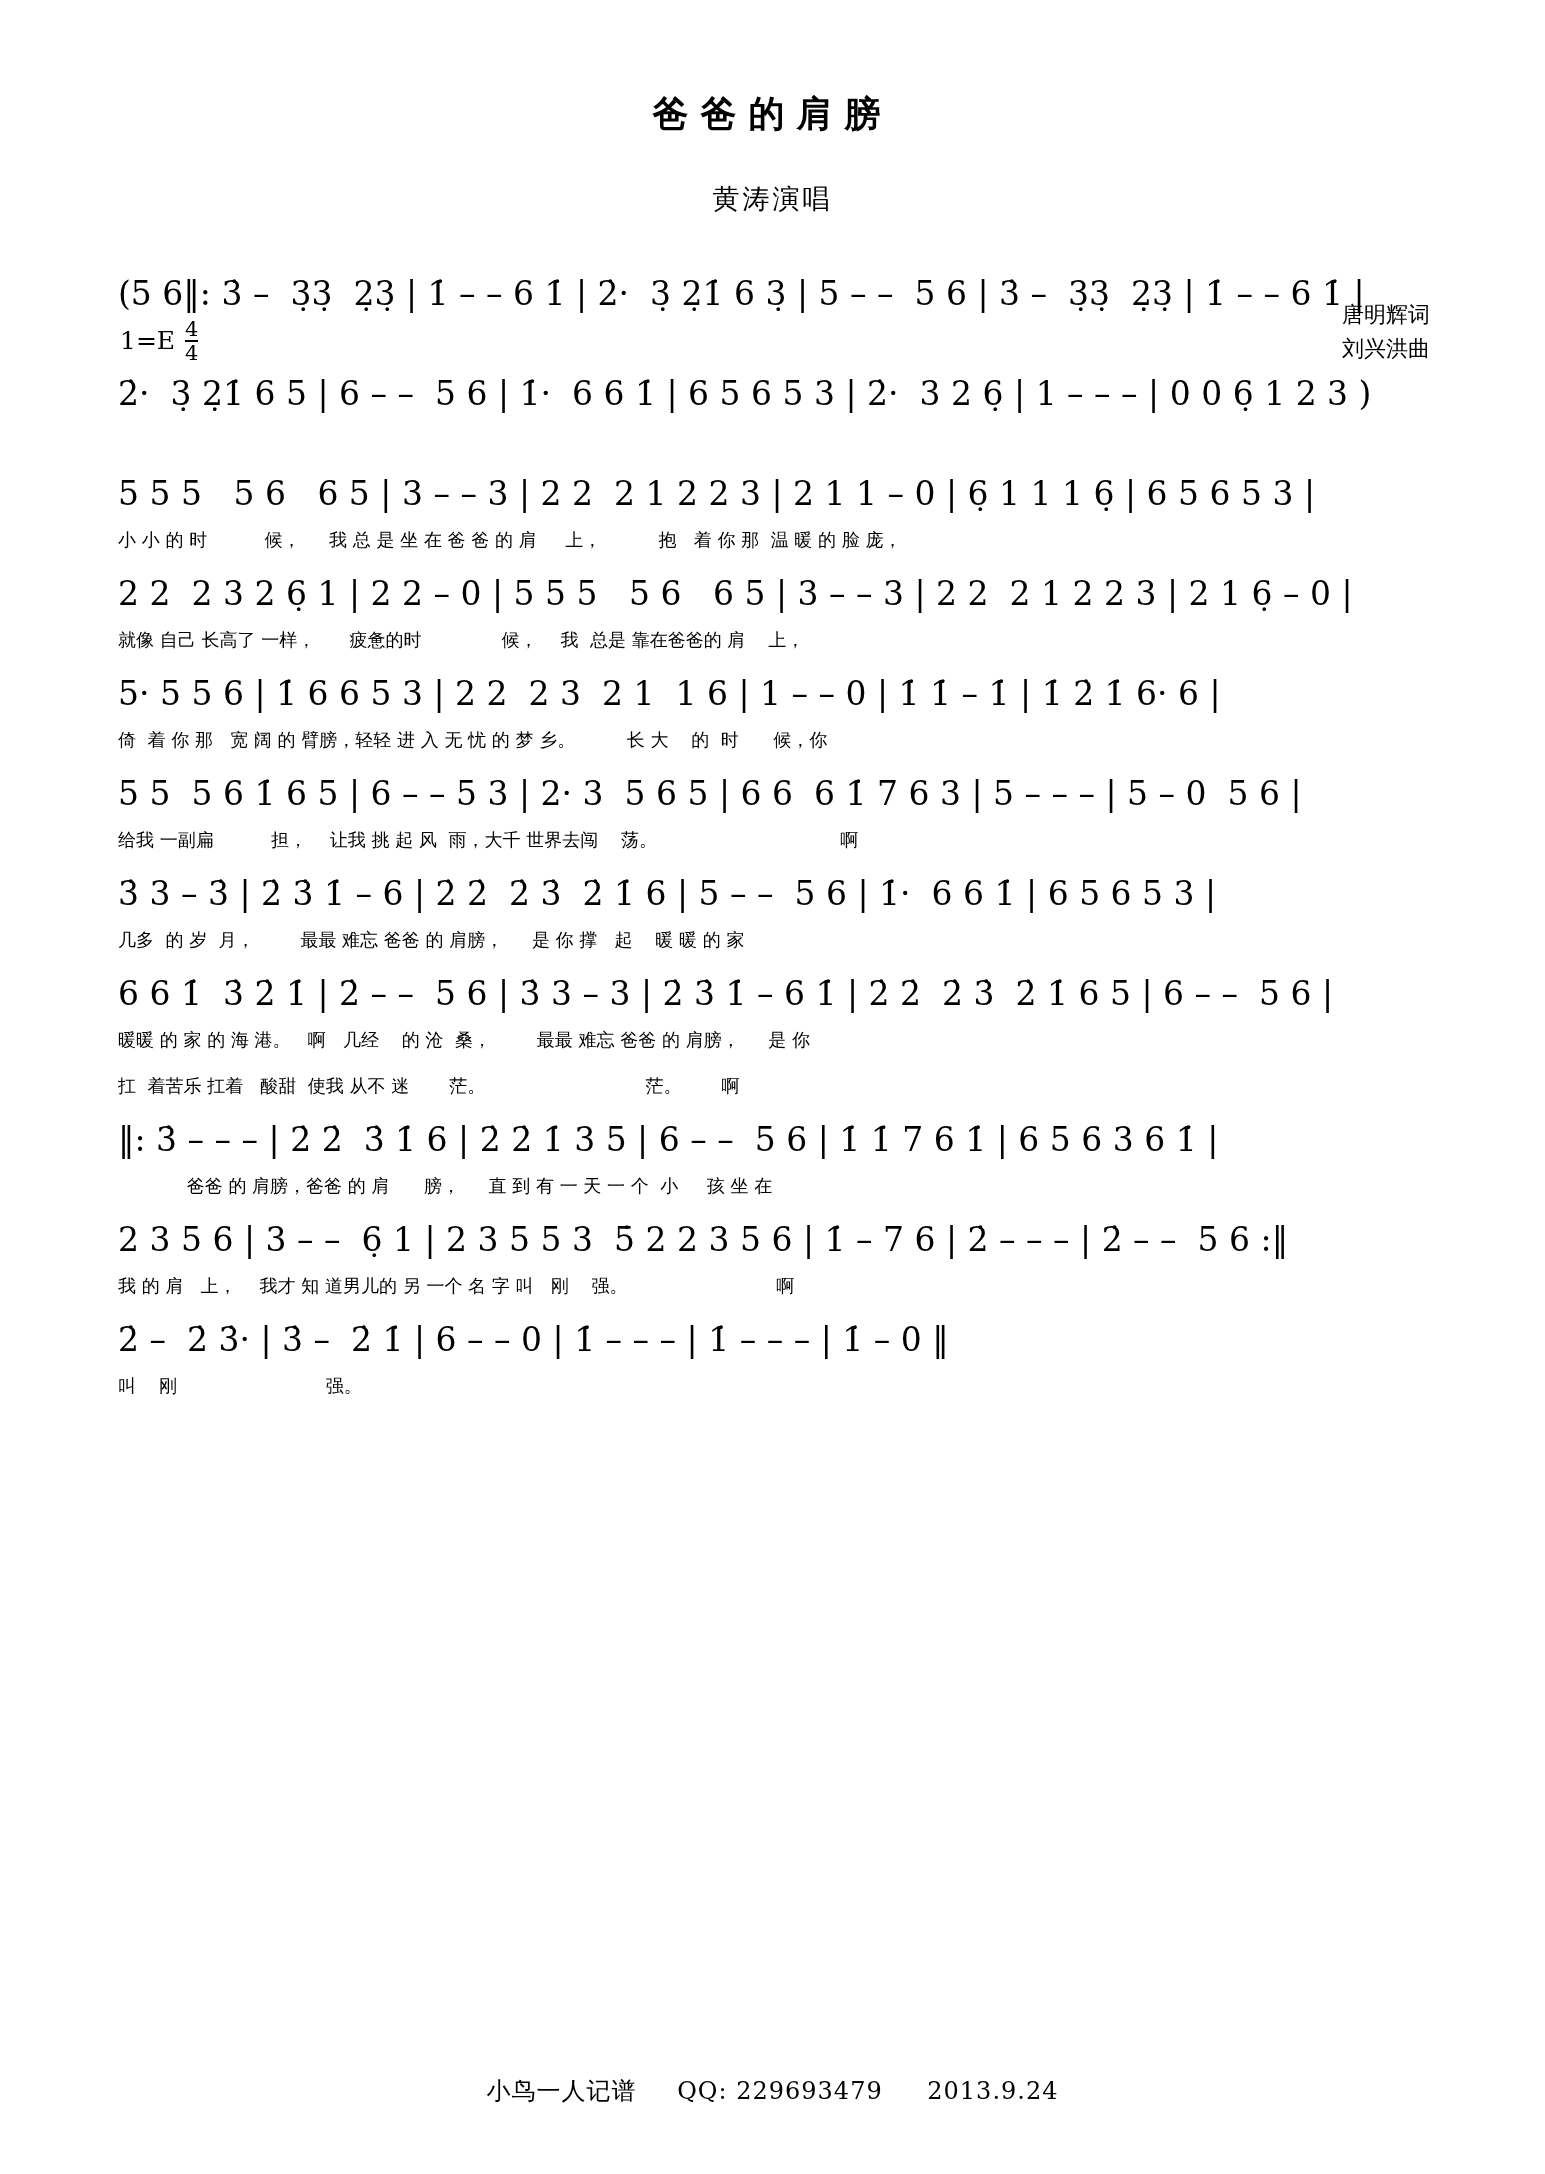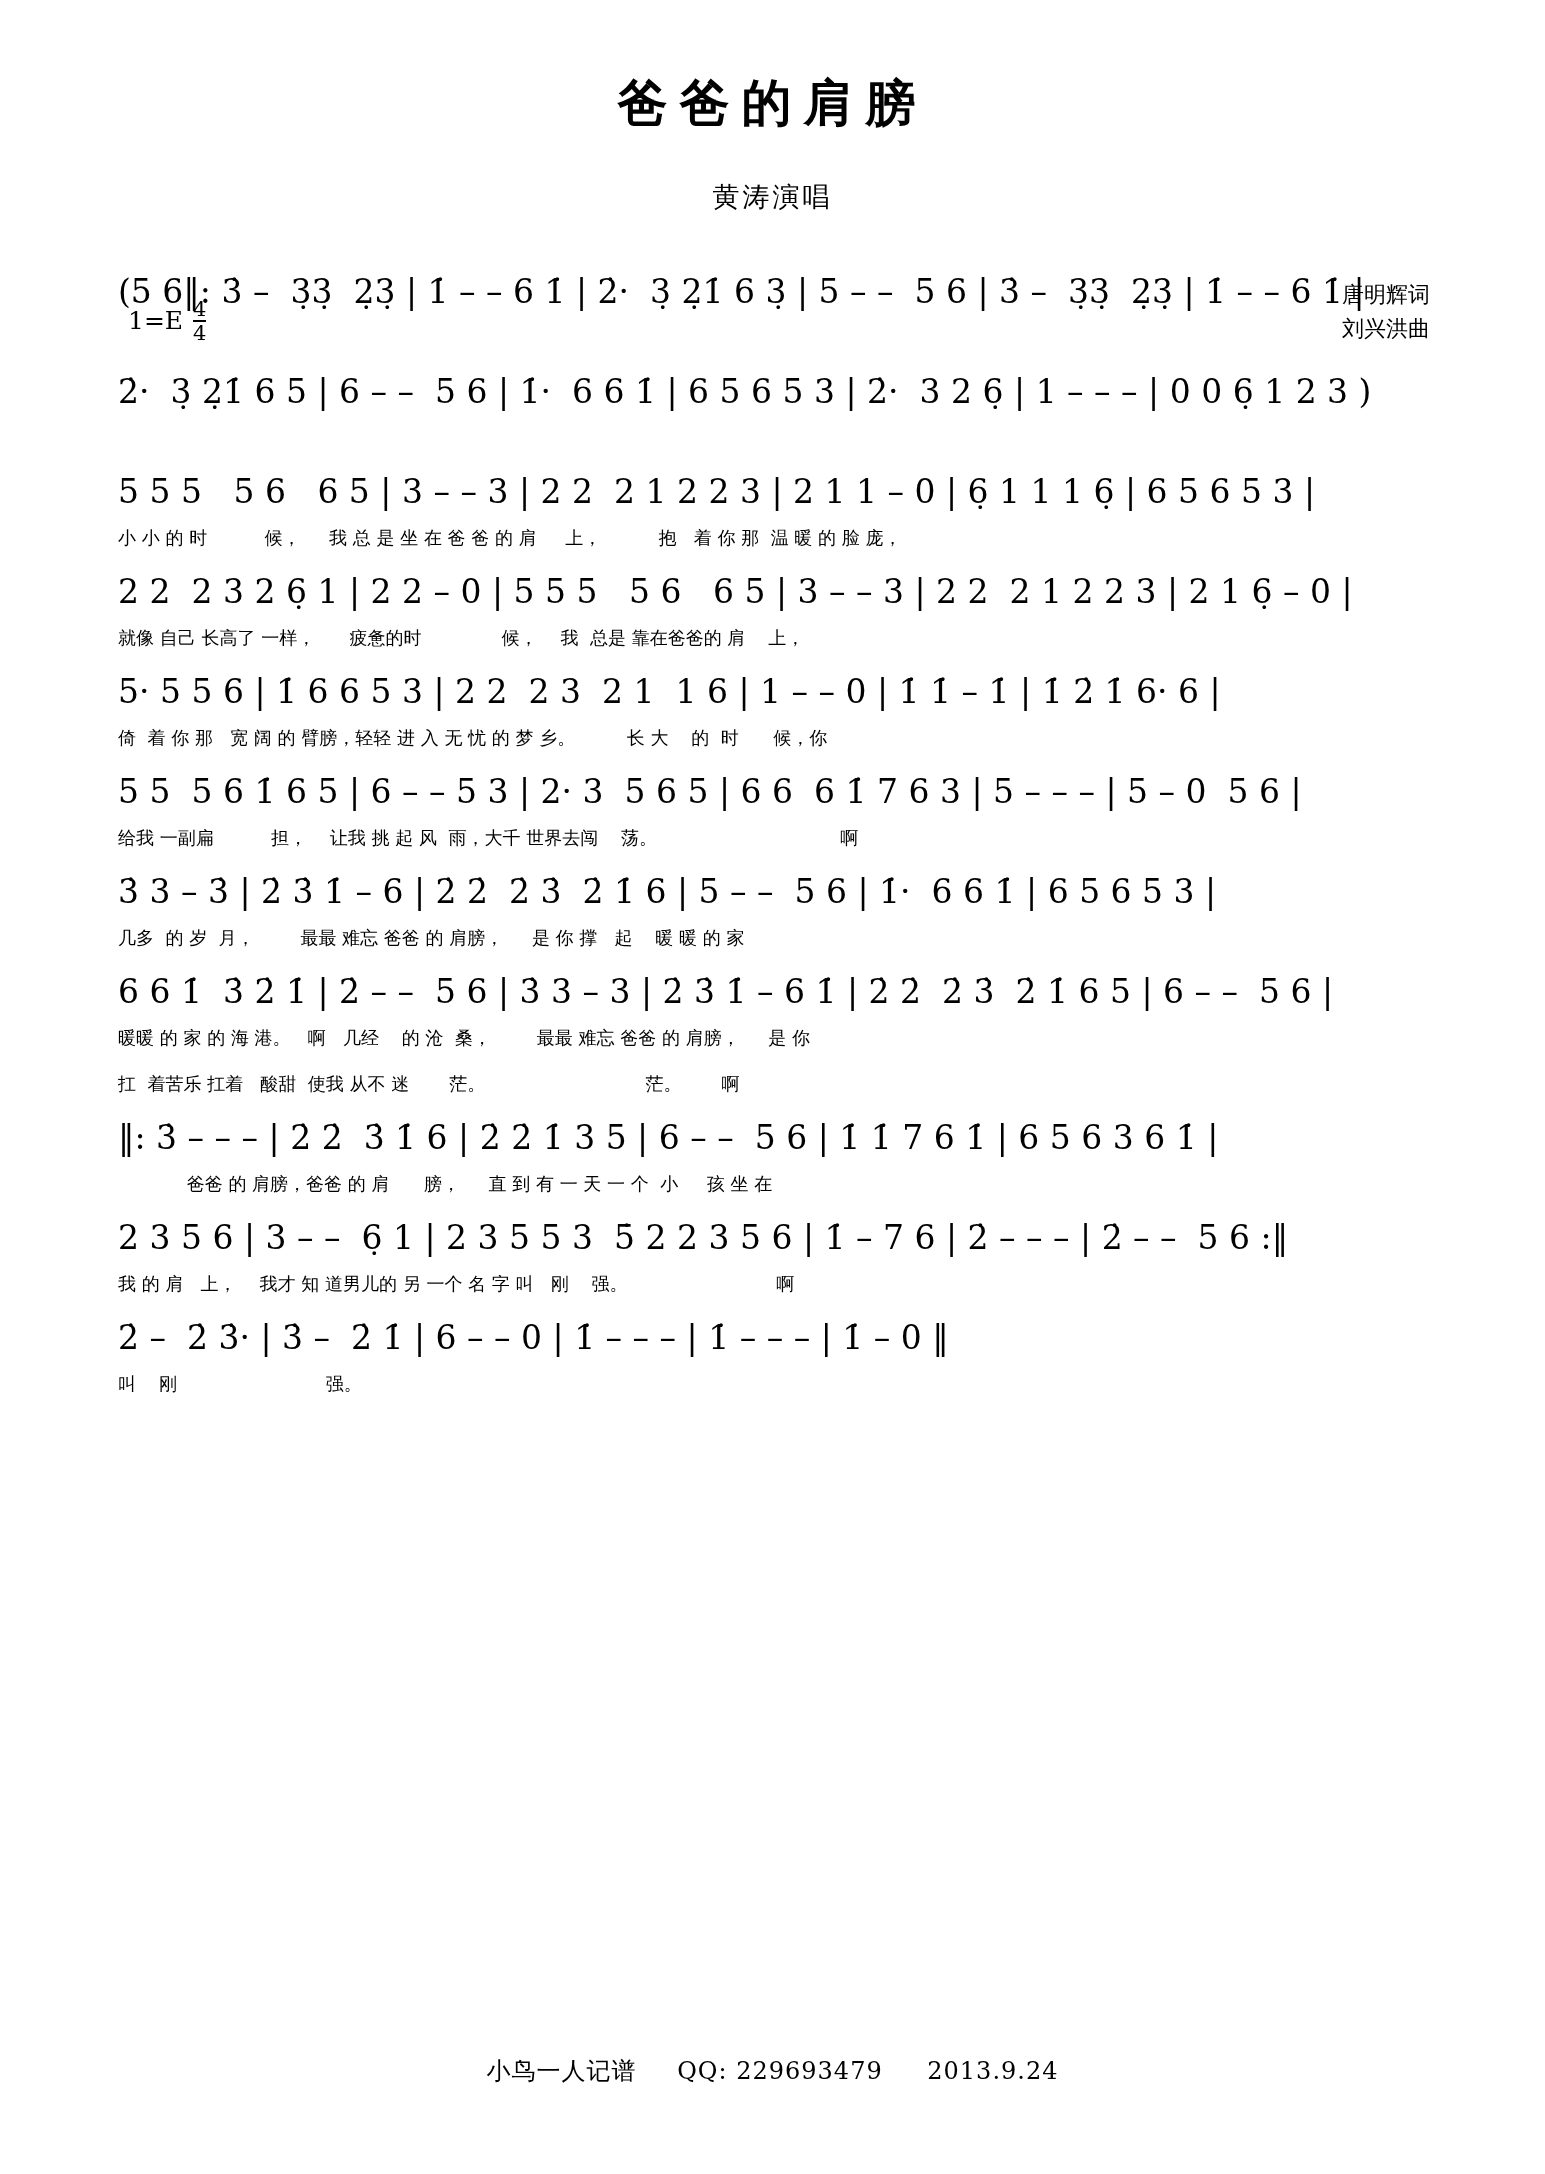--- a/index.html
+++ b/index.html
@@ -12,45 +12,45 @@
   }
   .sheet{
     position:relative;
     width:1545px;height:2174px;
     box-sizing:border-box;
     padding:0;
   }
   
   .title{
     text-align:center;
-    font-size:50px;
+    font-size:36px;
     font-weight:bold;
     letter-spacing:12px;
-    margin-top:70px;
+    margin-top:90px;
     font-family:"DejaVu Serif", serif;
   }
   .singer{
     text-align:center;
     font-size:27px;
     letter-spacing:3px;
     margin-top:42px;
     font-family:"DejaVu Serif", serif;
   }
   .credits{
     position:absolute;
     right:115px;
     top:208px;
     font-size:22px;
     line-height:1.55;
     text-align:center;
     font-family:"DejaVu Serif", serif;
   }
   .keysig{
     position:absolute;
-    left:128px;
+    left:120px;
     top:228px;
     font-size:25px;
     font-family:"DejaVu Serif", serif;
     display:flex;
     align-items:center;
     gap:10px;
   }
   .keysig .meter{
     display:inline-block;
     text-align:center;

